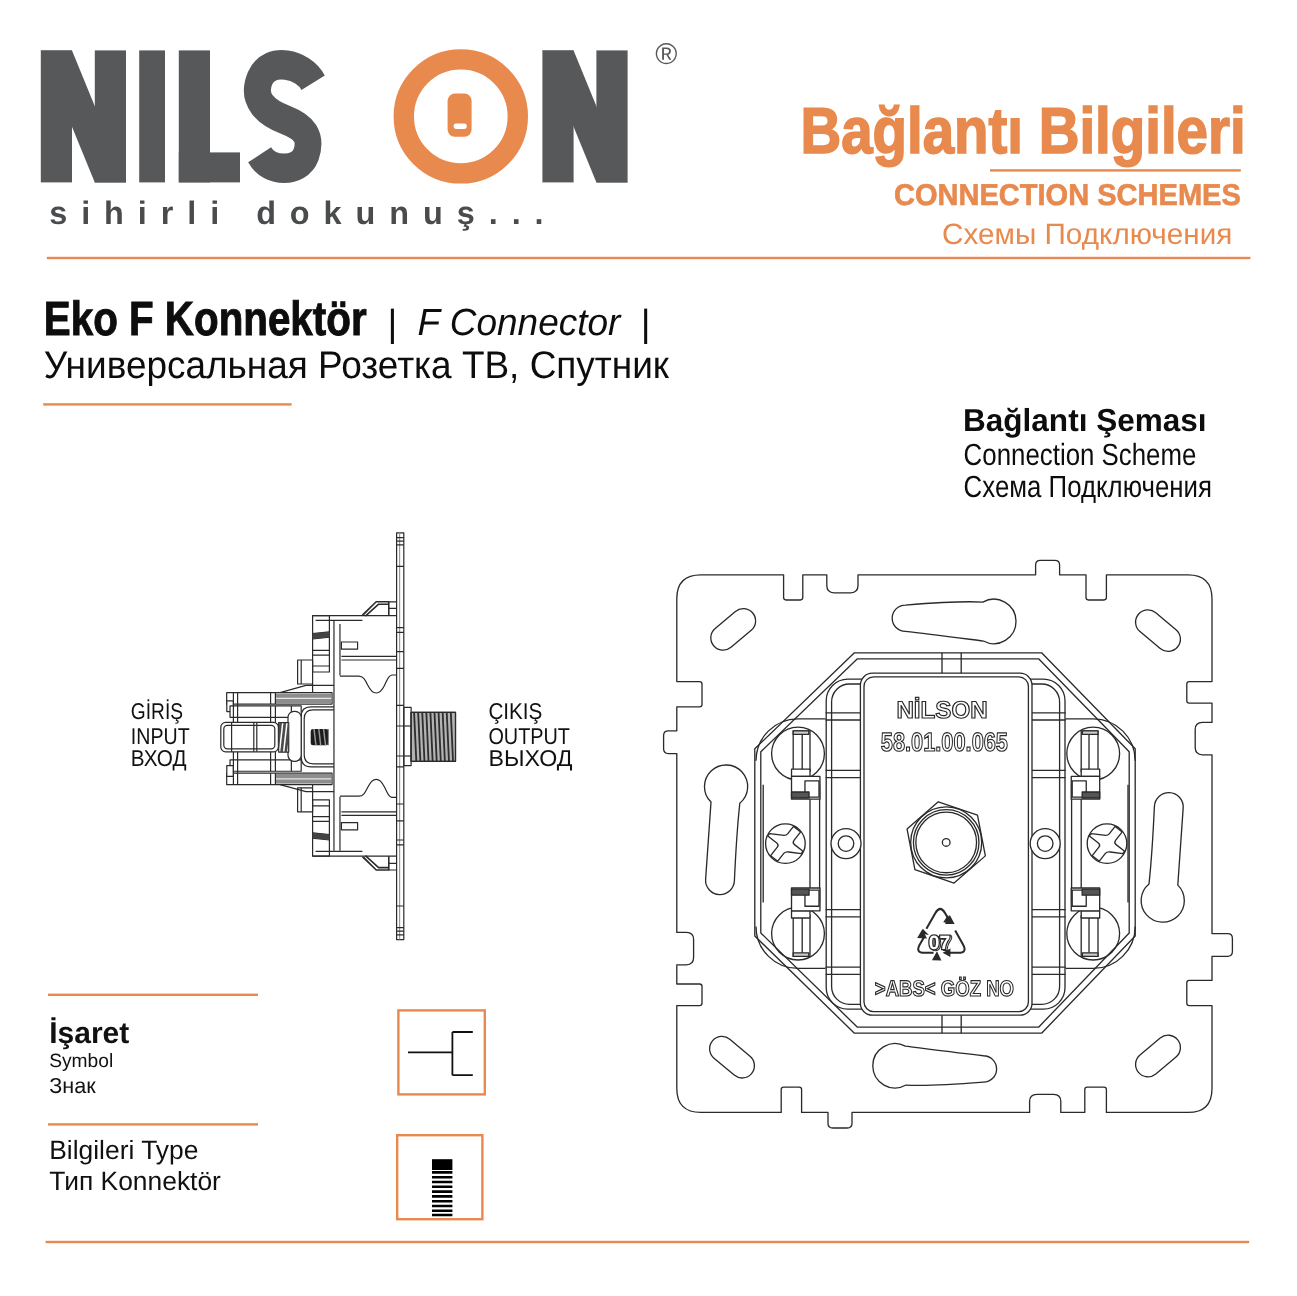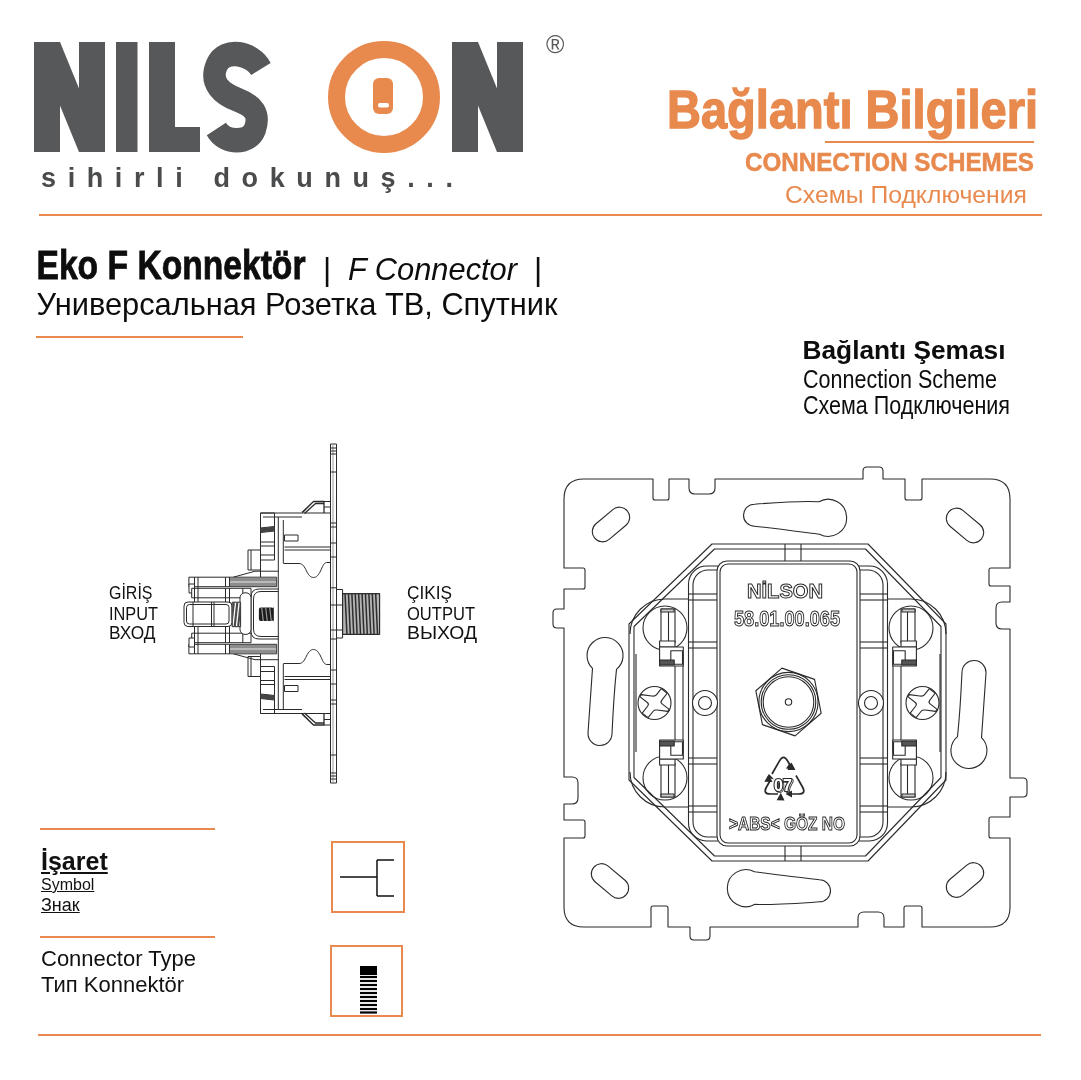--- a/index.html
+++ b/index.html
@@ -319,28 +319,28 @@
   <text x="234" y="351" font-family="Liberation Sans,sans-serif" font-size="16" font-weight="bold" fill="#fff" stroke="none">07</text>
 
 <g font-family="Liberation Sans,sans-serif" font-weight="bold" fill="#fff" stroke="#2a2a2a" text-anchor="middle">
   <text x="245" y="158" font-size="20" stroke-width="1" textLength="76" lengthAdjust="spacingAndGlyphs">NİLSON</text>
   <text x="247" y="186" font-size="22" stroke-width="1" textLength="106" lengthAdjust="spacingAndGlyphs">58.01.00.065</text>
   <text x="247" y="390" font-size="18.5" stroke-width="1" textLength="116" lengthAdjust="spacingAndGlyphs">&gt;ABS&lt; GÖZ NO</text>
 </g>
 </svg>
 
 <div class="oline" style="left:40px;top:828px;width:175px;"></div>
-<div class="abs" style="left:41px;top:847px;color:#111;text-decoration:underline;">
+<div class="abs" style="left:41px;top:847px;color:#111;">
   <div style="font-size:25px;font-weight:bold;line-height:1.15;">İşaret</div>
   <div style="font-size:16px;line-height:1.18;">Symbol</div>
   <div style="font-size:18px;line-height:1.18;">Знак</div>
 </div>
 <div class="oline" style="left:40px;top:936px;width:175px;"></div>
 <div class="abs" style="left:41px;top:946px;color:#111;">
-  <div style="font-size:22px;line-height:1.18;">Connector Type</div>
+  <div style="font-size:22px;line-height:1.18;">Bilgileri Type</div>
   <div style="font-size:22px;line-height:1.18;">Тип Konnektör</div>
 </div>
 
 <div class="abs" style="left:331px;top:841px;width:74px;height:72px;border:2px solid #E8894E;box-sizing:border-box;"></div>
 <svg class="abs" style="left:331px;top:841px;" width="74" height="72" viewBox="0 0 74 72">
   <g stroke="#111" stroke-width="1.5" fill="none">
     <path d="M 9 36 L 46 36 M 46 19 L 46 55 M 46 19 L 63 19 M 46 55 L 63 55"></path>
   </g>
 </svg>
 

